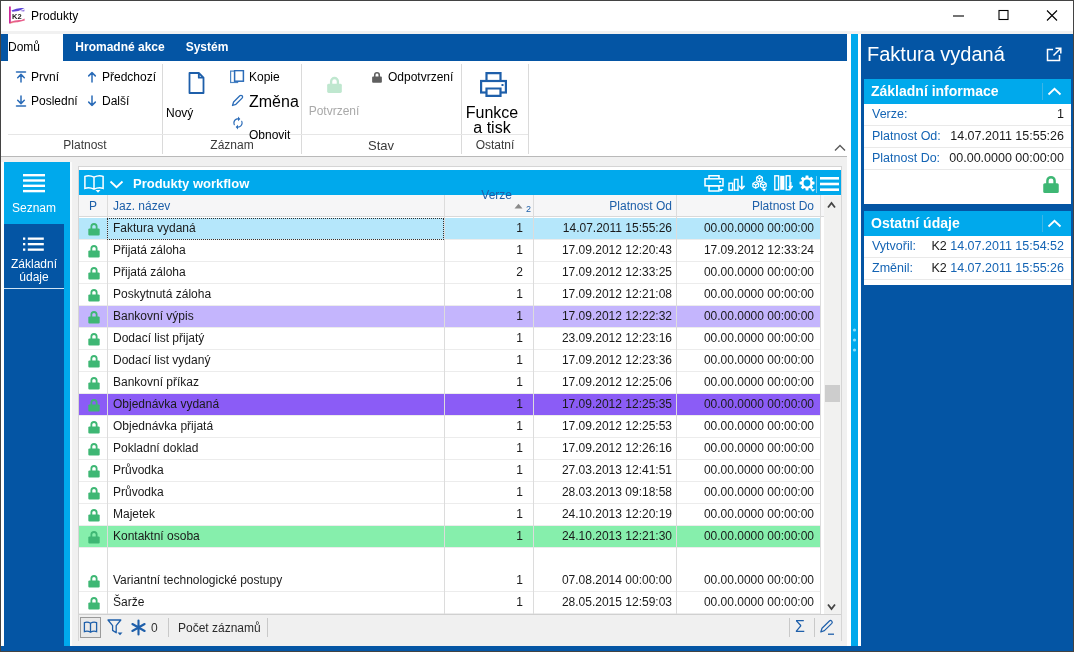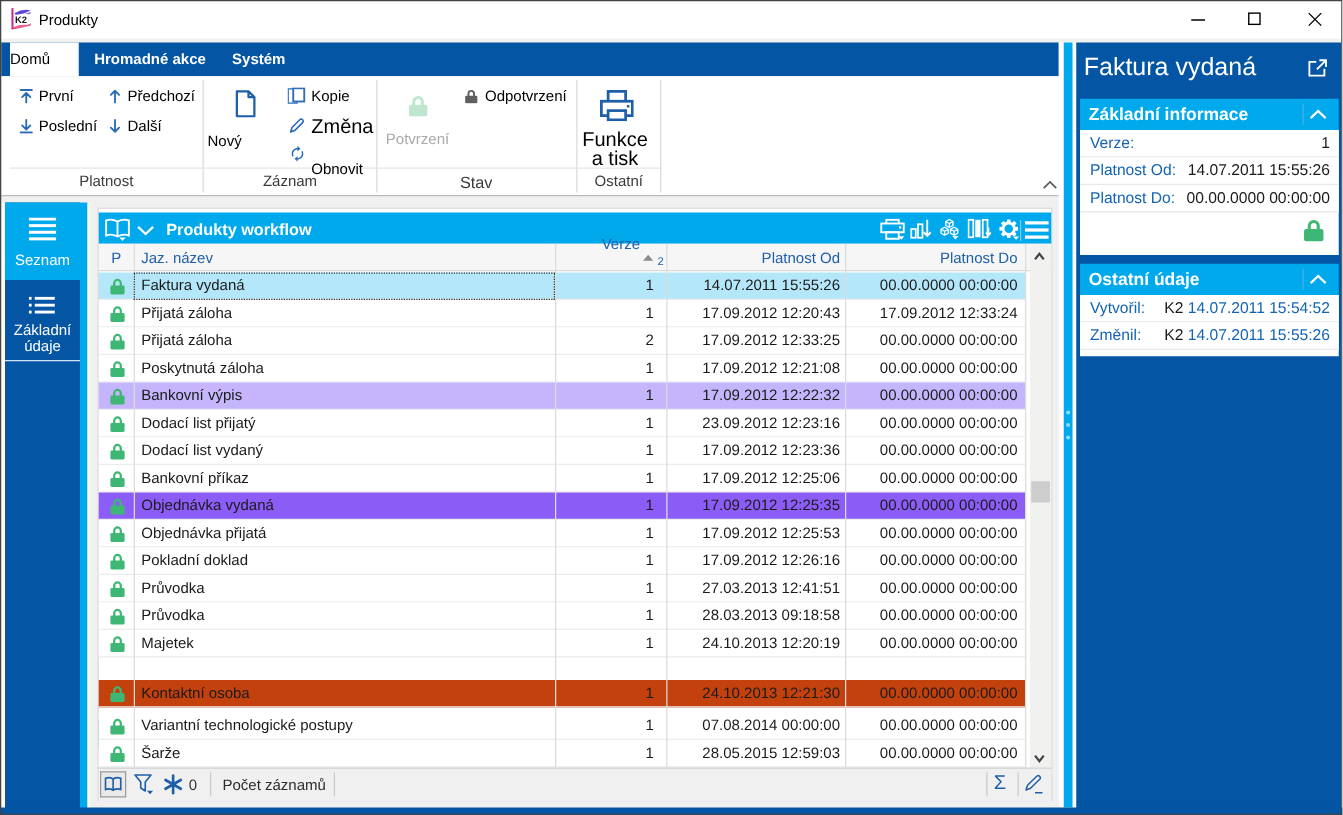--- a/index.html
+++ b/index.html
@@ -337,21 +337,21 @@
 <div class="row" style="top:504px;background:#fff">
     <svg class="abs" style="left:8px;top:4px" width="14" height="14" viewBox="0 0 16 17">
 <path d="M4.8 8.5 V5.6 a3.2 3.2 0 0 1 6.4 0 V8.5" fill="none" stroke="#3eb774" stroke-width="2.2"></path>
 <rect x="1.1" y="7.8" width="13.8" height="8.7" rx="1.4" fill="#3eb774"></rect>
     </svg>
     <span class="nm">Majetek</span>
     <span class="vz">1</span>
     <span class="d1">24.10.2013 12:20:19</span>
     <span class="d2">00.00.0000 00:00:00</span>
   </div>
-<div class="row" style="top:544px;background:#c2410c">
+<div class="row" style="top:526px;background:#86efac">
     <svg class="abs" style="left:8px;top:4px" width="14" height="14" viewBox="0 0 16 17">
 <path d="M4.8 8.5 V5.6 a3.2 3.2 0 0 1 6.4 0 V8.5" fill="none" stroke="#3eb774" stroke-width="2.2"></path>
 <rect x="1.1" y="7.8" width="13.8" height="8.7" rx="1.4" fill="#3eb774"></rect>
     </svg>
     <span class="nm">Kontaktní osoba</span>
     <span class="vz">1</span>
     <span class="d1">24.10.2013 12:21:30</span>
     <span class="d2">00.00.0000 00:00:00</span>
   </div>
 <div class="row" style="top:576px;background:#22c55e">

